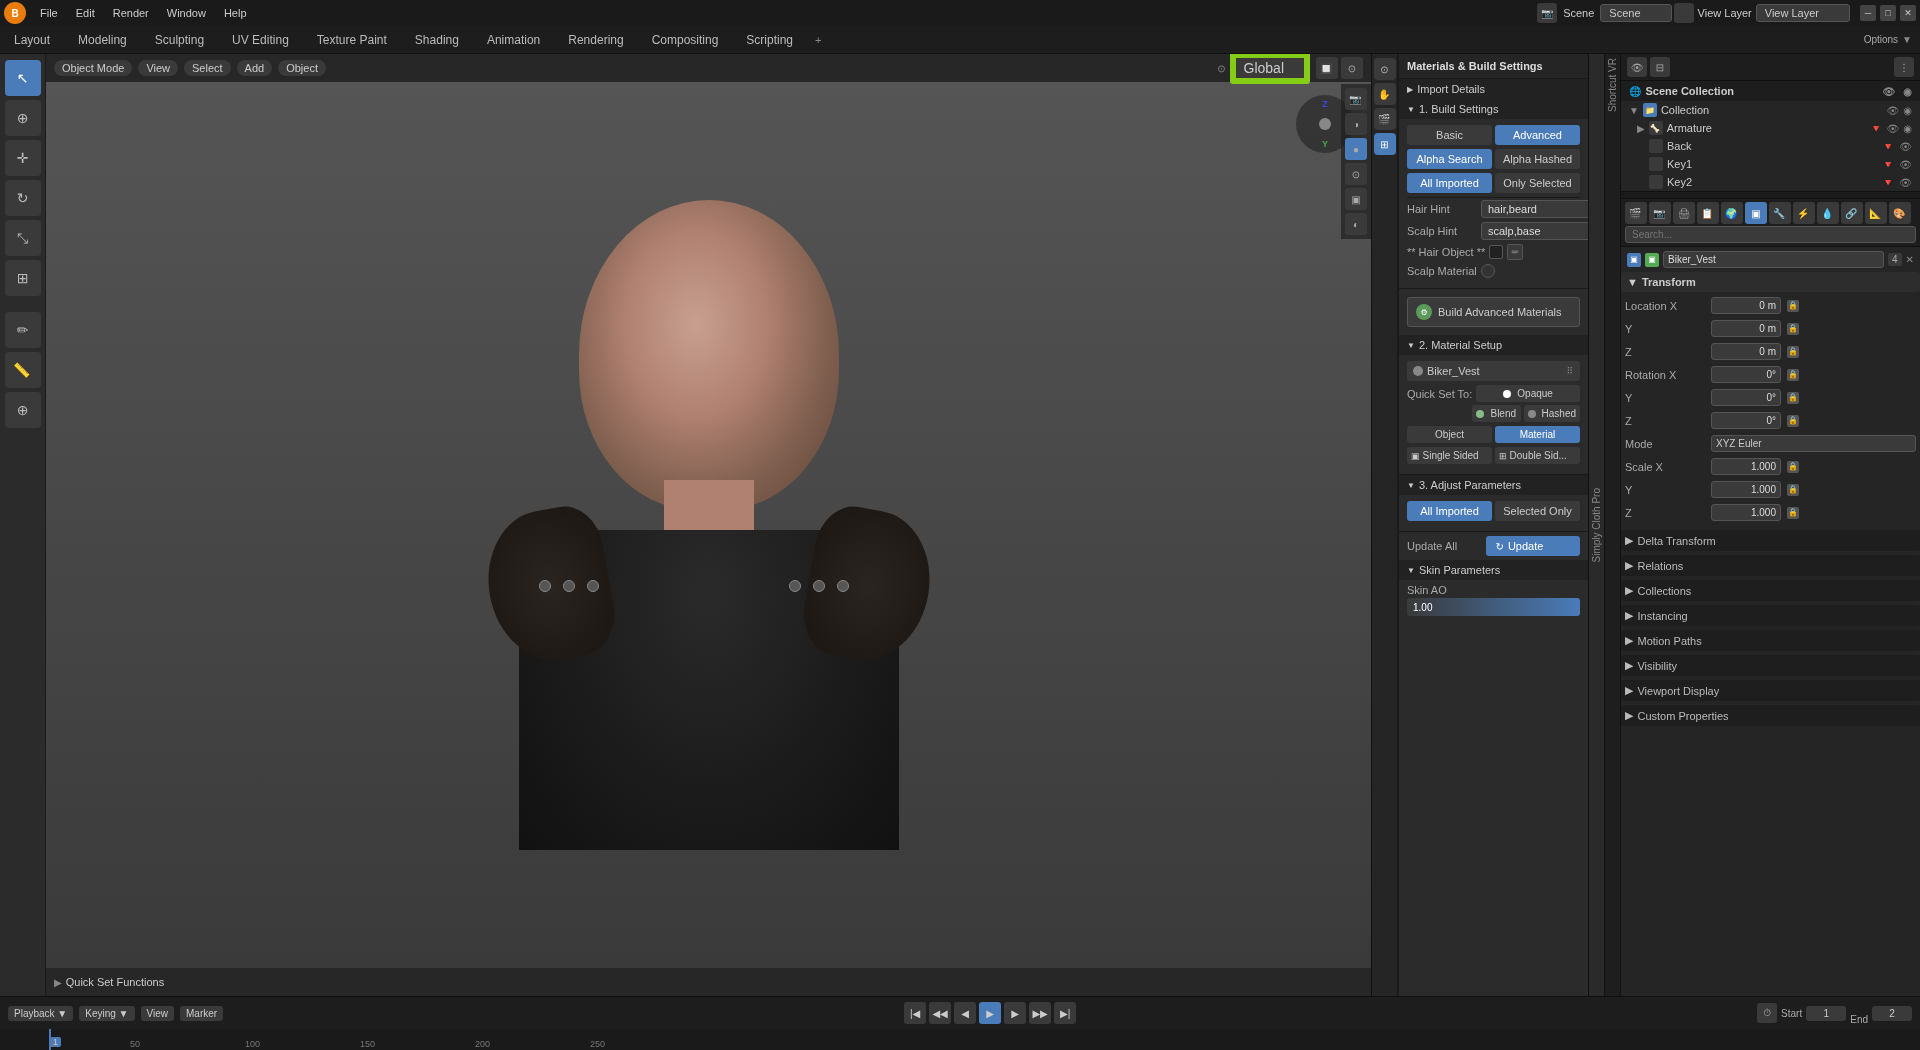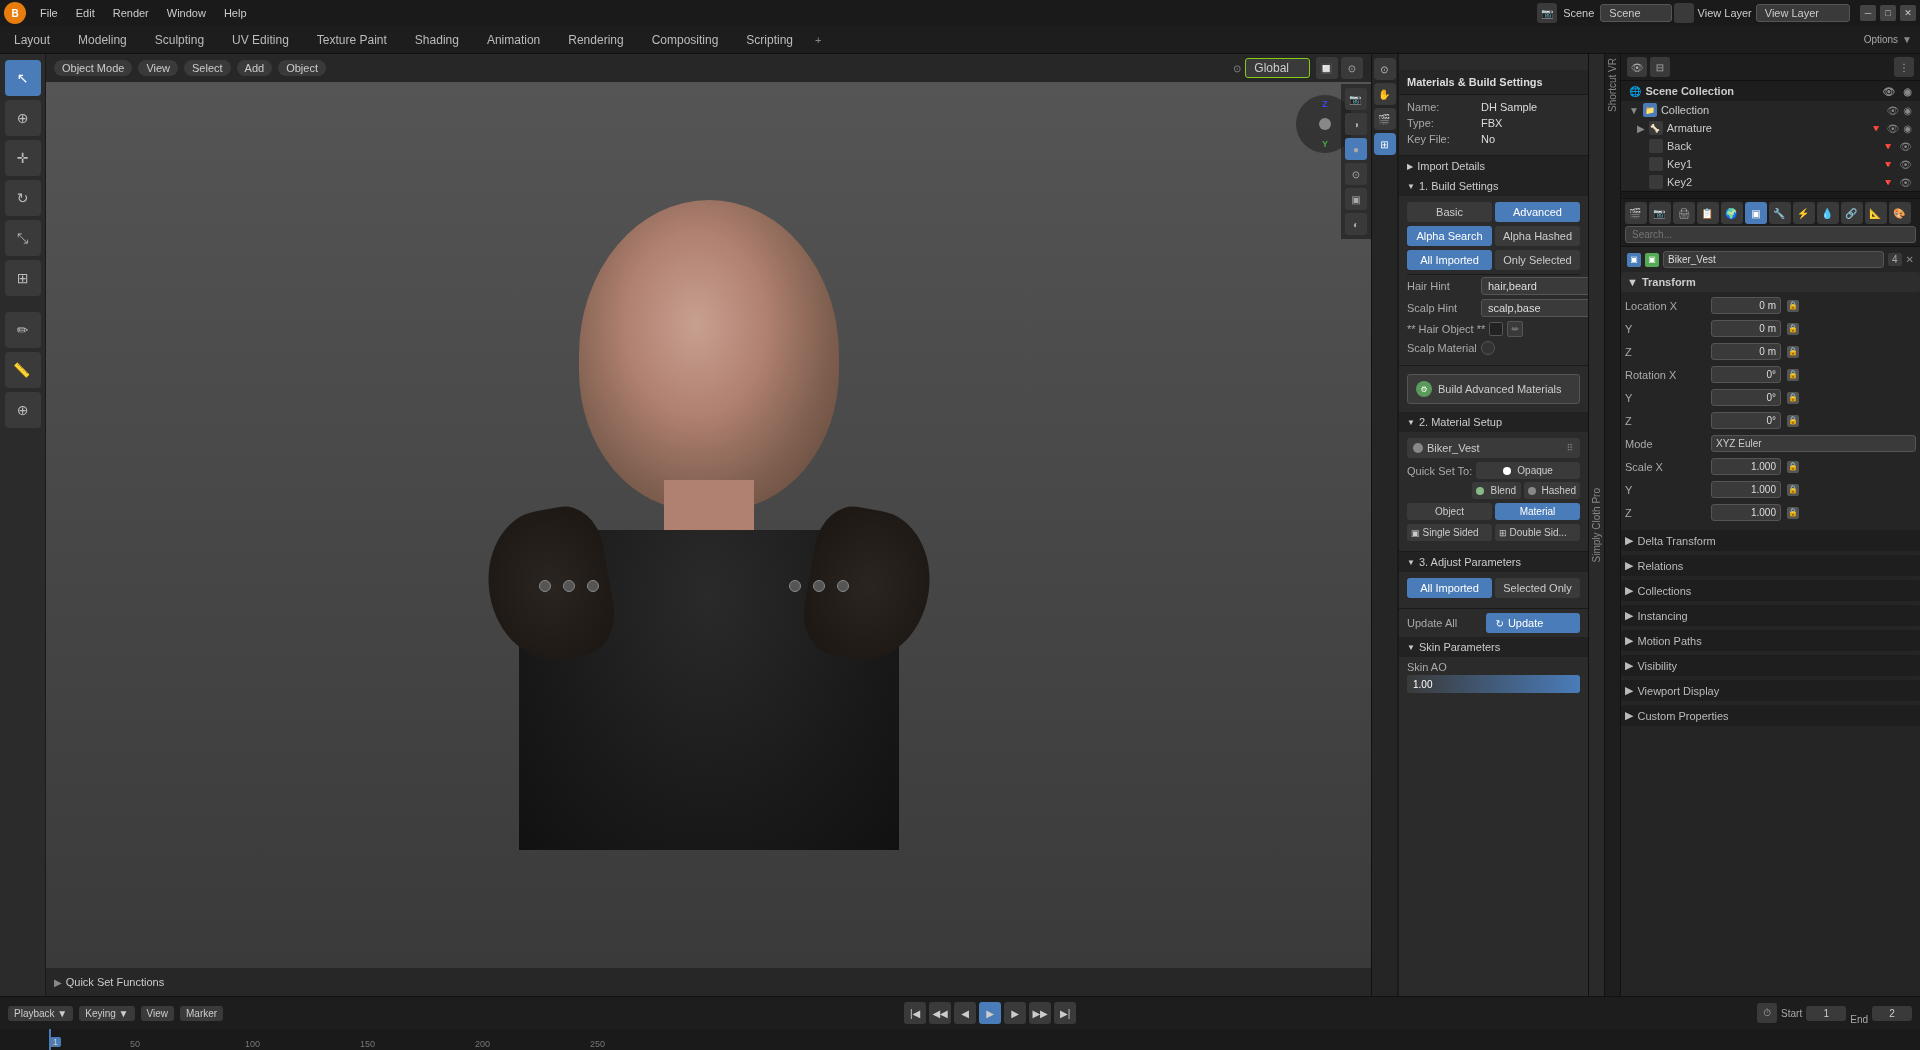--- a/index.html
+++ b/index.html
@@ -40,21 +40,21 @@
     .nav-y { color: #4a4; bottom: 4px; left: 50%; transform: translateX(-50%); }
     .nav-z { color: #44e; top: 4px; left: 50%; transform: translateX(-50%); }
 
     
     .viewport-bottom { position: absolute; bottom: 0; left: 0; right: 0; height: 28px; background: rgba(30,30,30,0.8); display: flex; align-items: center; padding: 0 8px; gap: 6px; z-index: 10; }
 
     
     .right-panel { width: 200px; background: #2b2b2b; border-left: 1px solid #1a1a1a; overflow-y: auto; display: flex; flex-direction: column; }
 
     
-    .panel-header { background: #252525; padding: 6px 8px; font-size: 11px; color: #ddd; font-weight: bold; border-bottom: 1px solid #1a1a1a; display: flex; align-items: center; gap: 4px; margin-top: 16px; }
+    .panel-header { background: #252525; padding: 6px 8px; font-size: 11px; color: #ddd; font-weight: bold; border-bottom: 1px solid #1a1a1a; display: flex; align-items: center; gap: 4px; }
     .panel-section { padding: 6px 8px; border-bottom: 1px solid #1a1a1a; }
     .panel-row { display: flex; align-items: center; margin-bottom: 4px; gap: 4px; }
     .panel-label { color: #aaa; min-width: 70px; font-size: 11px; }
     .panel-value { color: #ddd; font-size: 11px; }
 
     
     .btn-row { display: flex; gap: 3px; margin-bottom: 4px; }
     .settings-btn { flex: 1; padding: 4px 4px; border: none; border-radius: 3px; cursor: pointer; font-size: 11px; text-align: center; }
     .settings-btn.active { background: #4a7cba; color: white; }
     .settings-btn.inactive { background: #3a3a3a; color: #ccc; }
@@ -214,21 +214,21 @@
 
     <div class="viewport-header">
       <button class="vp-btn">Object Mode</button>
       <button class="vp-btn">View</button>
       <button class="vp-btn">Select</button>
       <button class="vp-btn">Add</button>
       <button class="vp-btn">Object</button>
       <div style="flex:1;"></div>
       <div style="display:flex;align-items:center;gap:4px;">
         <span style="color:#888;font-size:10px;">⊙</span>
-        <div style="background:#3a3a3a;border:1px solid #84cc16;border-radius:3px;padding:2px 20px 2px 8px;color:#ccc;font-size:12px;">Global</div>
+        <div style="background:#3a3a3a;border:6px solid #84cc16;border-radius:3px;padding:2px 20px 2px 8px;color:#ccc;font-size:14px;">Global</div>
       </div>
       <div style="display:flex;gap:3px;">
         <div class="vp-icon">🔲</div>
         <div class="vp-icon">⊙</div>
       </div>
     </div>
 
     <div style="position:absolute;top:28px;left:0;right:0;bottom:28px;background:linear-gradient(180deg,#555 0%,#4a4a4a 40%,#3a3a3a 100%);display:flex;align-items:center;justify-content:center;">
 
       <div style="width:500px;height:650px;position:relative;display:flex;align-items:center;justify-content:center;">
@@ -290,34 +290,20 @@
       <div class="tool-btn" style="width:22px;height:22px;font-size:10px;">🎬</div>
       <div class="tool-btn active" style="width:22px;height:22px;font-size:10px;">⊞</div>
     </div>
 
     <div class="right-panel" style="width:190px;">
 
       <div class="panel-header">
         <span>Materials &amp; Build Settings</span>
       </div>
 
-      <div class="panel-section">
-        <div class="panel-row">
-          <span class="panel-label">Name:</span>
-          <span class="panel-value">DH Sample</span>
-        </div>
-        <div class="panel-row">
-          <span class="panel-label">Type:</span>
-          <span class="panel-value">FBX</span>
-        </div>
-        <div class="panel-row">
-          <span class="panel-label">Key File:</span>
-          <span class="panel-value">No</span>
-        </div>
-      </div>
 
       <div class="section-hdr">
         <span class="tri">▶</span>
         <span>Import Details</span>
       </div>
 
       <div class="section-hdr">
         <span class="tri">▼</span>
         <span>1. Build Settings</span>
       </div>

